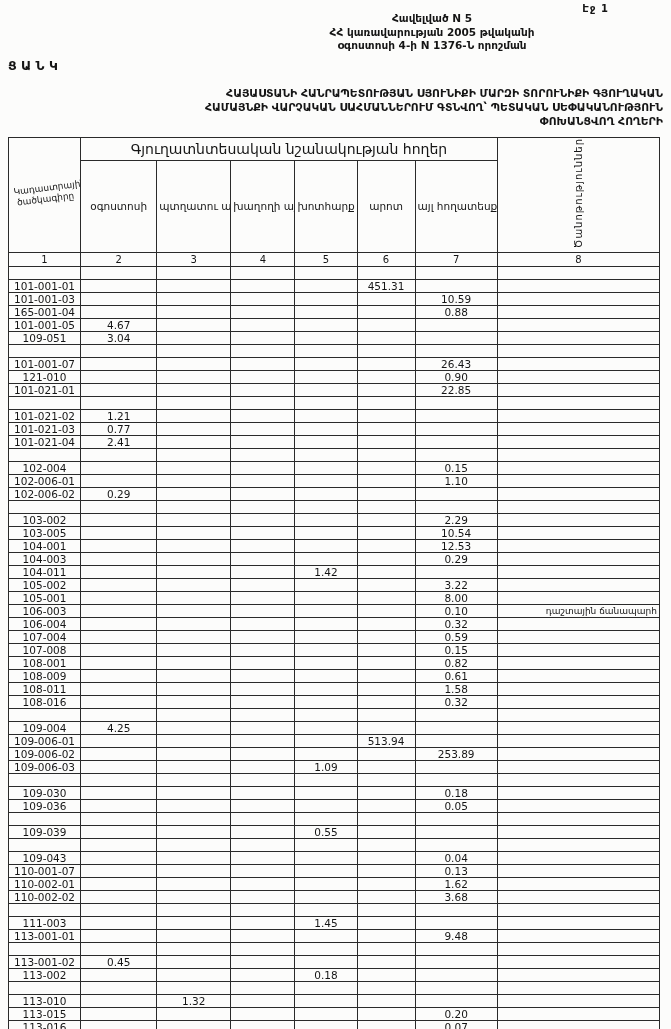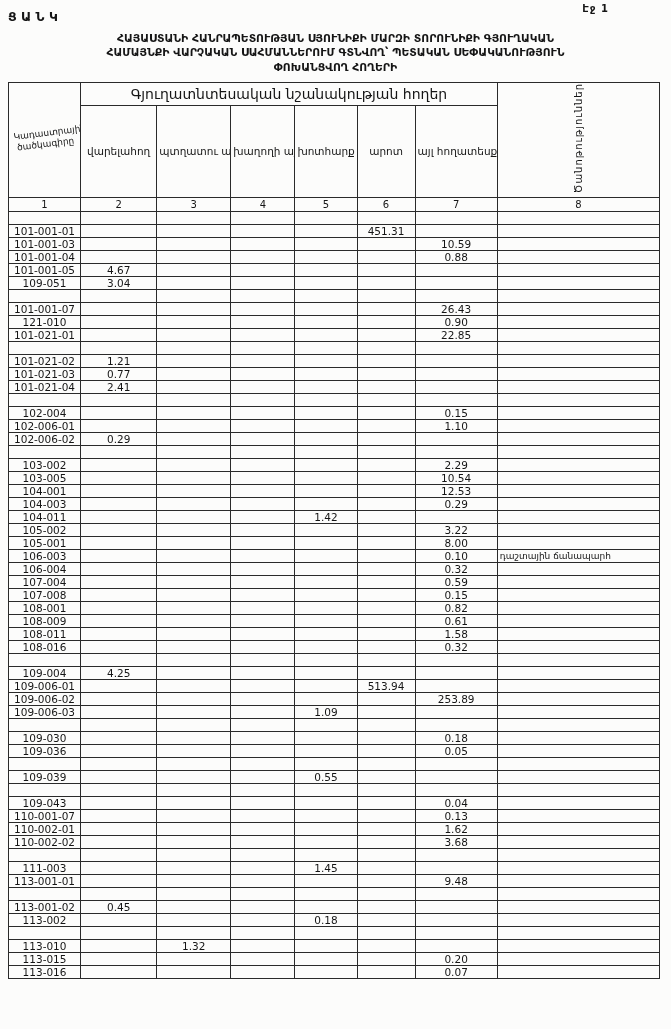--- a/index.html
+++ b/index.html
@@ -30,25 +30,25 @@
     font-size: 10.5px;
     font-weight: bold;
     line-height: 1.3;
   }
   .doc-title {
     font-weight: bold;
     font-size: 12.5px;
     margin-top: 5px;
   }
   .doc-subtitle {
-    text-align: center;
+    text-align: right;
     font-weight: bold;
     font-size: 10.8px;
     line-height: 1.32;
-    margin-top: 8px;
+    margin-top: 14px;
   }
   table.land-table {
     margin-top: 7px;
     border-collapse: collapse;
     table-layout: fixed;
     width: 652px;
   }
   .land-table th, .land-table td {
     border: 1px solid #2a2a2a;
     padding: 0 2px;
@@ -76,30 +76,35 @@
   }
   .num-row td { height: 13px; font-size: 10px; text-align: center; line-height: 13px; }
   tbody td {
     height: 12px;
     font-size: 10.5px;
     line-height: 12px;
     text-align: center;
   }
   tbody td.note {
     font-size: 9px;
-    text-align: left;
+    text-align: right;
   }
 </style>
 </head>
 <body>
 
 <div class="page">
 
   <div class="page-label">Էջ 1</div>
 
+  <div class="appendix-block">
+    <div>Հավելված N 5</div>
+    <div>ՀՀ կառավարության 2005 թվականի</div>
+    <div>օգոստոսի 4-ի N 1376-Ն որոշման</div>
+  </div>
 
   <div class="doc-title">Ց Ա Ն Կ</div>
 
   <div class="doc-subtitle">
     <div>ՀԱՅԱՍՏԱՆԻ ՀԱՆՐԱՊԵՏՈՒԹՅԱՆ ՍՅՈՒՆԻՔԻ ՄԱՐԶԻ ՏՈՐՈՒՆԻՔԻ ԳՅՈՒՂԱԿԱՆ</div>
     <div>ՀԱՄԱՅՆՔԻ ՎԱՐՉԱԿԱՆ ՍԱՀՄԱՆՆԵՐՈՒՄ ԳՏՆՎՈՂ՝ ՊԵՏԱԿԱՆ ՍԵՓԱԿԱՆՈՒԹՅՈՒՆ</div>
     <div>ՓՈԽԱՆՑՎՈՂ ՀՈՂԵՐԻ</div>
   </div>
 
   <table class="land-table">
@@ -117,21 +122,21 @@
       <tr>
         <th rowspan="2" class="code-head">
           <span class="code-label">Կադաստրային ծածկագիրը</span>
         </th>
         <th colspan="6" class="group-head">Գյուղատնտեսական նշանակության հողեր</th>
         <th rowspan="2" class="note-head">
           <span class="vert">Ծանոթություններ</span>
         </th>
       </tr>
       <tr>
-        <th class="sub-head">վարելահող</th>
+        <th class="sub-head">օգոստոսի</th>
         <th class="sub-head">պտղատու այգի</th>
         <th class="sub-head">խաղողի այգի</th>
         <th class="sub-head">խոտհարք</th>
         <th class="sub-head">արոտ</th>
         <th class="sub-head">այլ հողատեսքեր</th>
       </tr>
       <tr class="num-row">
         <td>1</td>
         <td>2</td>
         <td>3</td>
@@ -167,21 +172,21 @@
           <td>101-001-03</td>
           <td></td>
           <td></td>
           <td></td>
           <td></td>
           <td></td>
           <td>10.59</td>
           <td class="note"></td>
         </tr>
         <tr>
-          <td>101-001-04</td>
+          <td>165-001-04</td>
           <td></td>
           <td></td>
           <td></td>
           <td></td>
           <td></td>
           <td>0.88</td>
           <td class="note"></td>
         </tr>
         <tr>
           <td>101-001-05</td>

